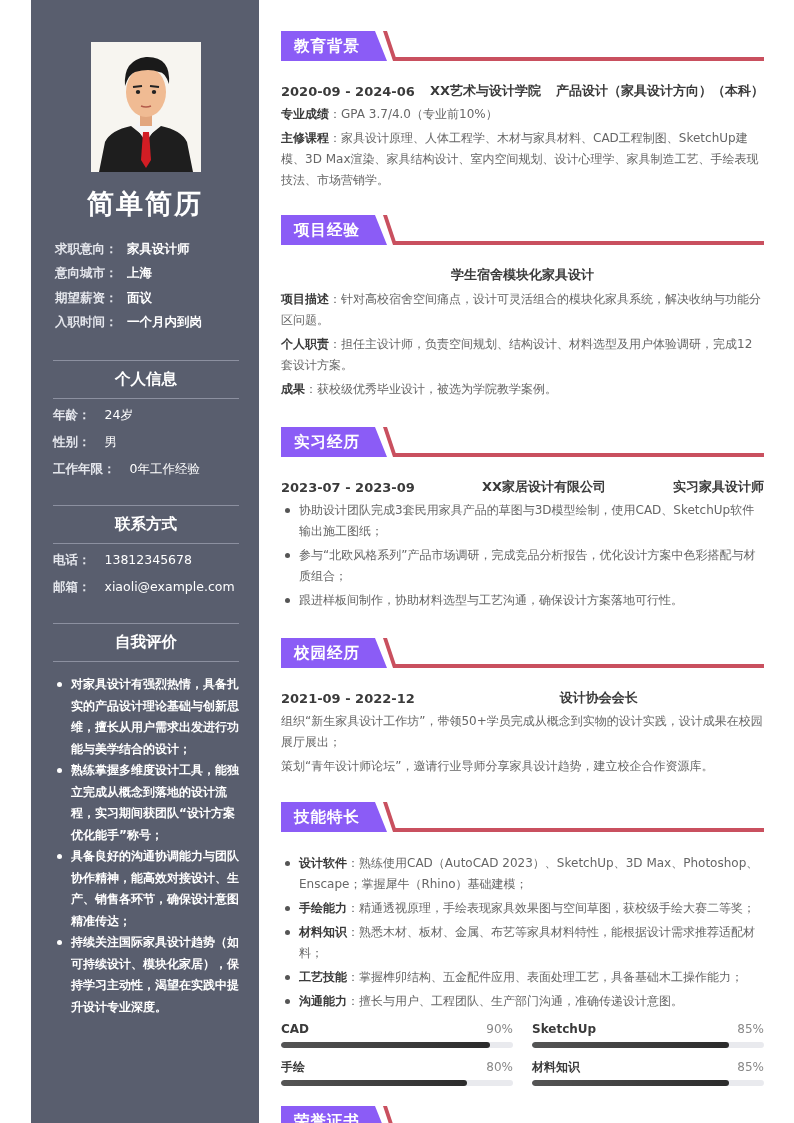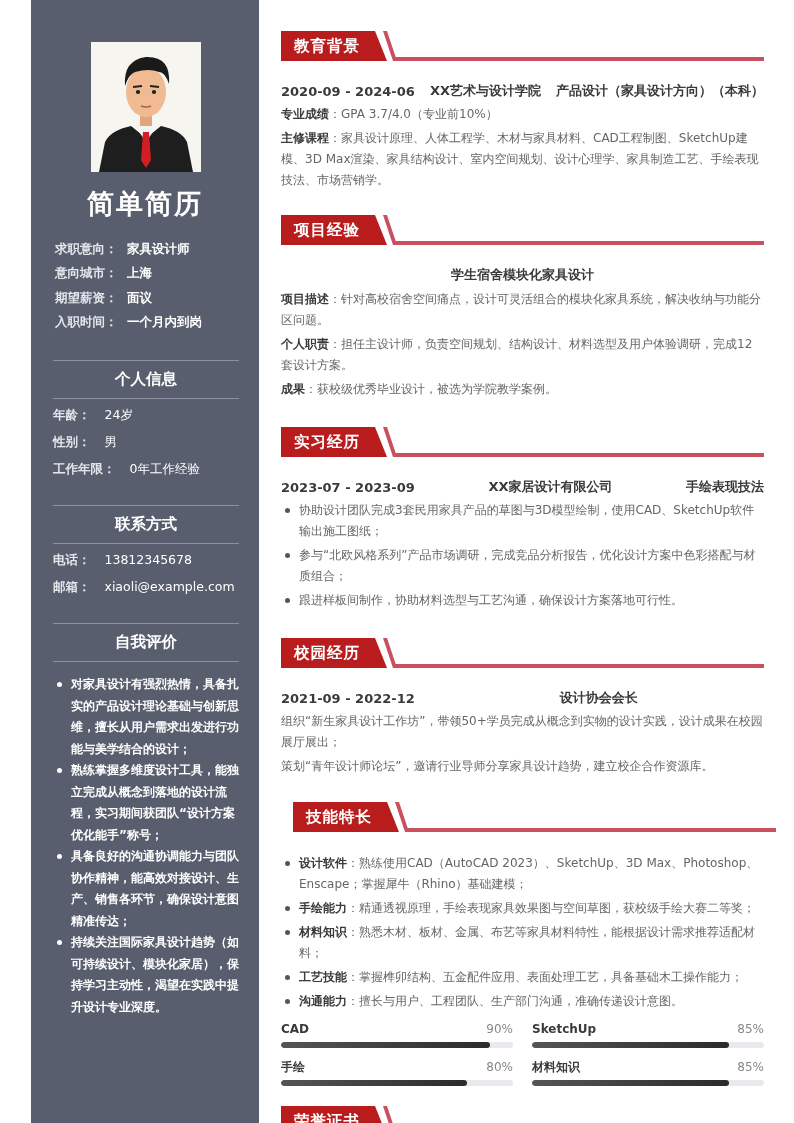--- a/index.html
+++ b/index.html
@@ -19,21 +19,21 @@
   .sb-divider { height: 1px; background: #8c90a0; }
   .sb-heading { font-size: 15.5px; font-weight: bold; color: #ffffff; padding: 8px 0 8px 0; text-align: center; }
   .sb-row { display: flex; font-size: 12.5px; height: 27px; align-items: flex-start; }
   .sb-row .k { font-weight: bold; color: #e4e6ec; }
   .sb-row .v { color: #ffffff; margin-left: 14px; }
 
   .eval-list { list-style: none; padding-top: 12px; }
   .eval-list li { position: relative; padding-left: 18px; font-size: 12px; font-weight: bold; line-height: 21.5px; color: #ffffff; margin-bottom: 0px; }
   .eval-list li::before { content: ""; position: absolute; left: 4px; top: 8px; width: 5px; height: 5px; border-radius: 50%; background: #ffffff; }
   .sec-header { position: absolute; left: 281px; width: 483px; height: 30px; }
-  .sec-header .tab { position: absolute; left: 0; top: 0; height: 30px; width: 106px; background: #b91c1c; clip-path: polygon(0 0, 94px 0, 106px 30px, 0 30px); }
+  .sec-header .tab { position: absolute; left: 0; top: 0; height: 30px; width: 106px; background: #8b5cf6; clip-path: polygon(0 0, 94px 0, 106px 30px, 0 30px); }
   .sec-header .tab span { position: absolute; left: 13px; top: 5px; font-size: 15.5px; font-weight: bold; color: #ffffff; letter-spacing: 1px; }
   .sec-header .slash { position: absolute; left: 102px; top: 0; width: 14px; height: 30px; background: #c9505f; clip-path: polygon(0 0, 4px 0, 14px 30px, 10px 30px); }
   .sec-header .line { position: absolute; left: 112px; right: 0; top: 26px; height: 4px; background: #c9505f; }
 
   .block { position: absolute; left: 281px; width: 483px; font-size: 12px; color: #666; }
   .meta-row { display: flex; justify-content: space-between; font-size: 13px; font-weight: bold; color: #3a3a3a; height: 20px; align-items: center; text-align: center; }
   .p { line-height: 21px; margin-top: 3px; }
   .p b { color: #3a3a3a; }
   .center-title { text-align: center; font-size: 13px; font-weight: bold; color: #3a3a3a; height: 20px; }
   .bullets { list-style: none; margin-top: 3px; }
@@ -169,21 +169,21 @@
   <div class="tab">
       <span>实习经历</span>
     </div>
   <div class="slash"></div>
   <div class="line"></div>
 </div>
 <div class="block" style="top:477px;">
   <div class="meta-row">
     <span>2023-07 - 2023-09</span>
     <span>XX家居设计有限公司</span>
-    <span>手绘表现技法</span>
+    <span>实习家具设计师</span>
   </div>
   <ul class="bullets">
     <li>协助设计团队完成3套民用家具产品的草图与3D模型绘制，使用CAD、SketchUp软件输出施工图纸；</li>
     <li>参与“北欧风格系列”产品市场调研，完成竞品分析报告，优化设计方案中色彩搭配与材质组合；</li>
     <li>跟进样板间制作，协助材料选型与工艺沟通，确保设计方案落地可行性。</li>
   </ul>
 </div>
 
 <div class="sec-header" style="top:638px;padding-left:27px;">
   <div class="tab">
@@ -194,21 +194,21 @@
 </div>
 <div class="block" style="top:688px;">
   <div class="meta-row" style="justify-content:flex-start;">
     <span>2021-09 - 2022-12</span>
     <span style="margin-left:145px;">设计协会会长</span>
   </div>
   <div class="p">组织“新生家具设计工作坊”，带领50+学员完成从概念到实物的设计实践，设计成果在校园展厅展出；</div>
   <div class="p">策划“青年设计师论坛”，邀请行业导师分享家具设计趋势，建立校企合作资源库。</div>
 </div>
 
-<div class="sec-header" style="top:802px;margin-left:12px;">
+<div class="sec-header" style="top:802px;">
   <div class="tab">
       <span>技能特长</span>
     </div>
   <div class="slash"></div>
   <div class="line"></div>
 </div>
 <div class="block" style="top:850px;">
   <ul class="bullets">
     <li><b>设计软件</b><span>：熟练使用CAD（AutoCAD 2023）、SketchUp、3D Max、Photoshop、Enscape；掌握犀牛（Rhino）基础建模；</span></li>
     <li><b>手绘能力</b><span>：精通透视原理，手绘表现家具效果图与空间草图，获校级手绘大赛二等奖；</span></li>

